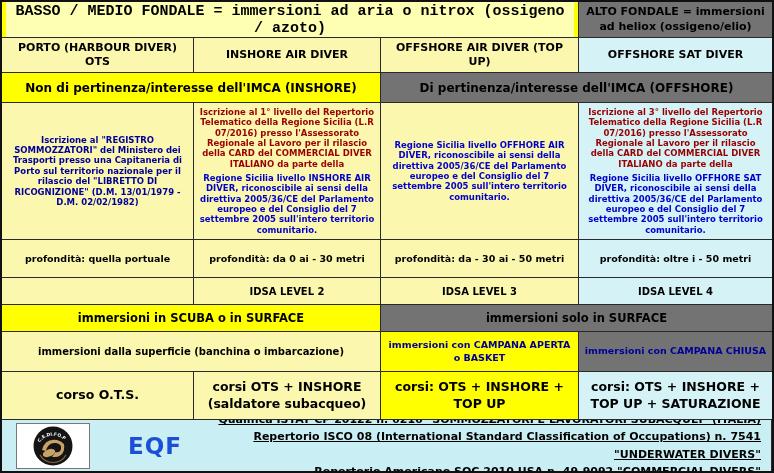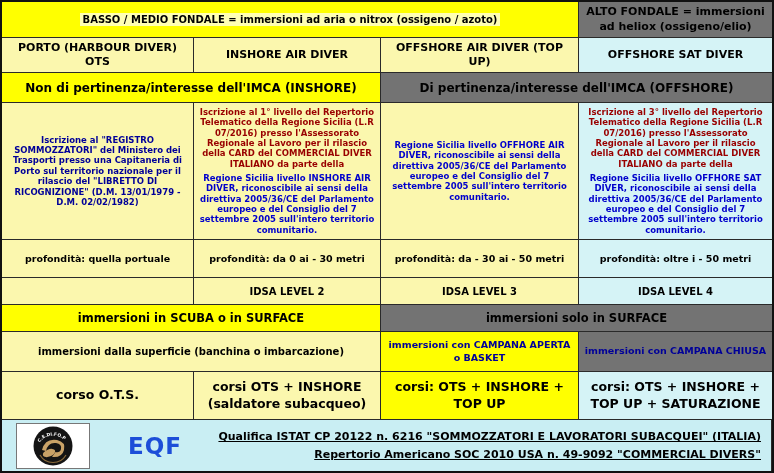--- a/index.html
+++ b/index.html
@@ -20,21 +20,21 @@
   }
   .col4{border-right:none;}
   .bg-by{background:#ffff00;}
   .bg-py{background:#fbf7ae;}
   .bg-gr{background:#737373;}
   .bg-cy{background:#d5f3f6;}
   .t-navy{color:#000099;}
   .t-maroon{color:#990000;}
   .t-blue{color:#0000cc;}
   .hl{background:#ffffb4;padding:1px 3px;}
-  .fs-header{font-size:10px;}
+  .fs-header{font-size:15px;font-family:Liberation Mono, monospace;}
   .fs-header-r{font-size:11px;line-height:1.3;}
   .fs-title{font-size:11px;line-height:1.25;}
   .fs-imca{font-size:12px;}
   .longtext{flex-direction:column;font-size:8.5px;line-height:1.22;padding:16px 5px;}
   .longtext .p{margin:2px 0;}
   .fs-depth{font-size:9.5px;line-height:1.25;}
   .fs-idsa{font-size:10px;}
   .fs-mode{font-size:11.5px;}
   .fs-surf{font-size:10px;}
   .fs-camp{font-size:9.5px;line-height:1.3;}
@@ -118,17 +118,18 @@
           <textPath href="#arcTop" startOffset="14%">C.E.DI.FO.P</textPath>
         </text>
         <path d="M 24 25 q 3 -12 15 -10 q 9 2 7 10 q -2 8 -12 7 l 3.5 -5 q 4.5 1 5.5 -3 q 1 -5 -5 -6 q -8 -1 -10 8 z" fill="#c9a267"></path>
         <ellipse cx="31" cy="28" rx="6.5" ry="3.6" fill="#c9a267" transform="rotate(-22 31 28)"></ellipse>
         <path d="M 22 30 A 15 15 0 0 0 48 30" fill="none" stroke="#8a6a3a" stroke-width="1.2"></path>
       </svg>
     </div>
     <div class="eqf">EQF</div>
     <div class="footer-lines">
       <div>Qualifica ISTAT CP 20122 n. 6216 "SOMMOZZATORI E LAVORATORI SUBACQUEI" (ITALIA)</div>
+      <div>Repertorio ISCO 08 (International Standard Classification of Occupations) n. 7541 "UNDERWATER DIVERS"</div>
       <div>Repertorio Americano SOC 2010 USA n. 49-9092 "COMMERCIAL DIVERS"</div>
     </div>
   </div>
 
 </div>
 
 </body></html>

